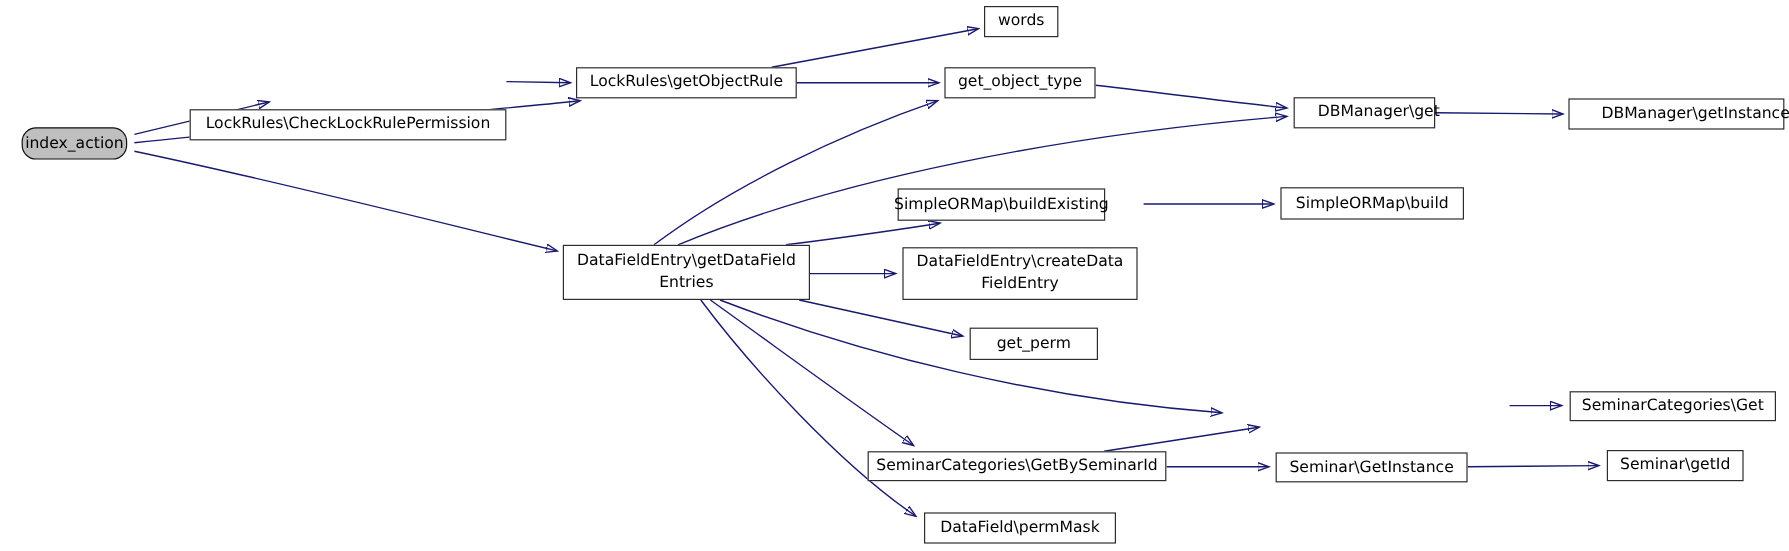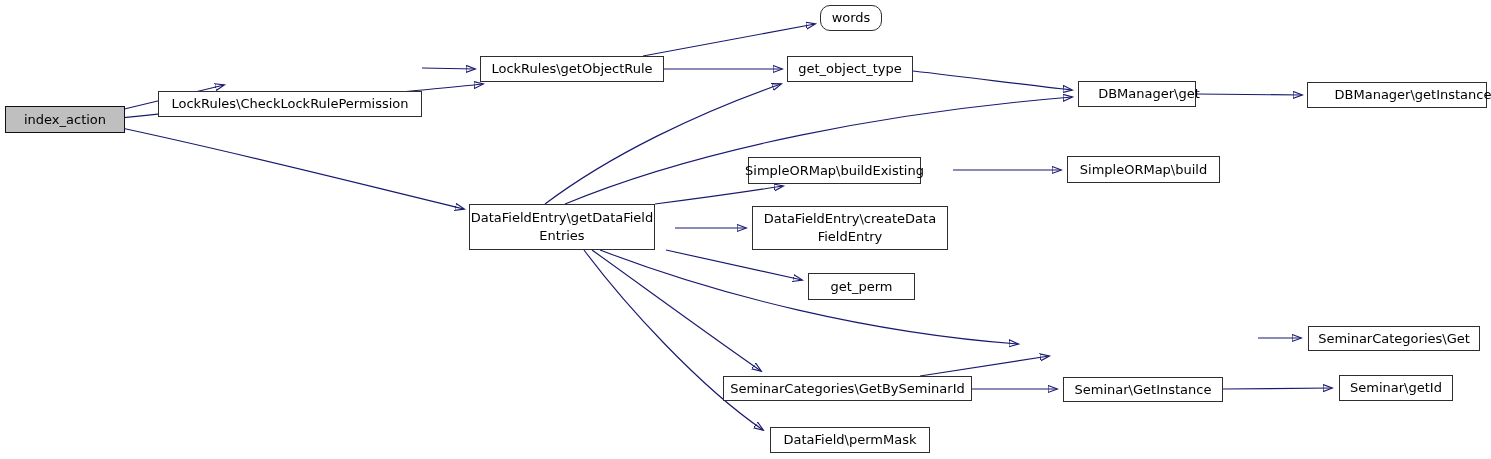--- a/index.html
+++ b/index.html
@@ -76,39 +76,39 @@
     <path d="M666,250 L802,280" marker-end="url(#arrowhead)"></path>
     <path d="M600,250 C720,296 870,333 1018,344" marker-end="url(#arrowhead)"></path>
     <path d="M592,250 C645,288 712,337 761,371" marker-end="url(#arrowhead)"></path>
     <path d="M584,250 C625,305 700,387 763,430" marker-end="url(#arrowhead)"></path>
     <path d="M1258,338 L1301,338" marker-end="url(#arrowhead)"></path>
     <path d="M920,376 L1049,356" marker-end="url(#arrowhead)"></path>
     <path d="M972,389 L1057,389" marker-end="url(#arrowhead)"></path>
     <path d="M1223,389 L1332,388" marker-end="url(#arrowhead)"></path>
   </svg>
 
-  <div class="node root" style="left:5px; top:106px; width:120px; height:27px;">index_action</div>
+  <div class="node root" style="left:18px; top:106px; width:88px; height:27px;border-radius:12px;">index_action</div>
 
   <div class="node" style="left:158px; top:55px; width:264px; height:26px;margin-top:36px;">LockRules\CheckLockRulePermission</div>
 
   <div class="node" style="left:480px; top:56px; width:184px; height:26px;">LockRules\getObjectRule</div>
 
-  <div class="node" style="left:820px; top:5px; width:62px; height:26px;border-radius:10px;">words</div>
+  <div class="node" style="left:820px; top:5px; width:62px; height:26px;">words</div>
 
   <div class="node" style="left:787px; top:56px; width:126px; height:26px;text-align:center;">get_object_type</div>
 
   <div class="node" style="left:1078px; top:81px; width:118px; height:26px;padding-left:24px;">DBManager\get</div>
 
   <div class="node" style="left:1307px; top:82px; width:180px; height:26px;padding-left:32px;">DBManager\getInstance</div>
 
   <div class="node" style="left:748px; top:157px; width:173px; height:27px;">SimpleORMap\buildExisting</div>
 
   <div class="node" style="left:1067px; top:156px; width:153px; height:27px;">SimpleORMap\build</div>
 
-  <div class="node" style="left:469px; top:204px; width:186px; height:46px;">DataFieldEntry\getDataField
+  <div class="node" style="left:469px; top:204px; width:206px; height:46px;">DataFieldEntry\getDataField
 Entries</div>
 
   <div class="node" style="left:752px; top:206px; width:196px; height:44px;">DataFieldEntry\createData
 FieldEntry</div>
 
   <div class="node" style="left:808px; top:273px; width:107px; height:27px;">get_perm</div>
 
 
   <div class="node" style="left:1308px; top:326px; width:172px; height:25px;">SeminarCategories\Get</div>
 

